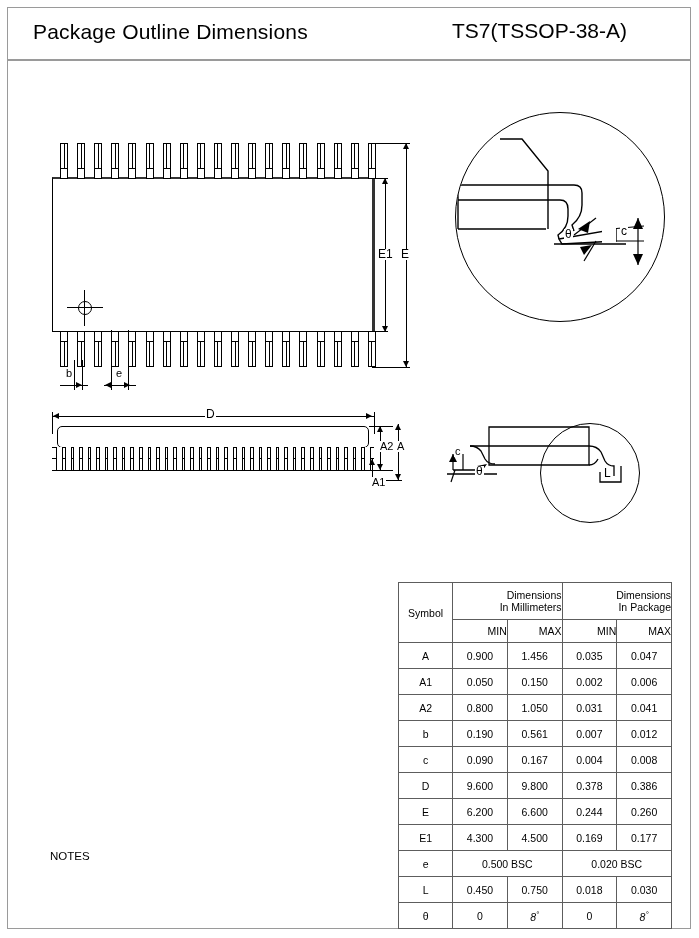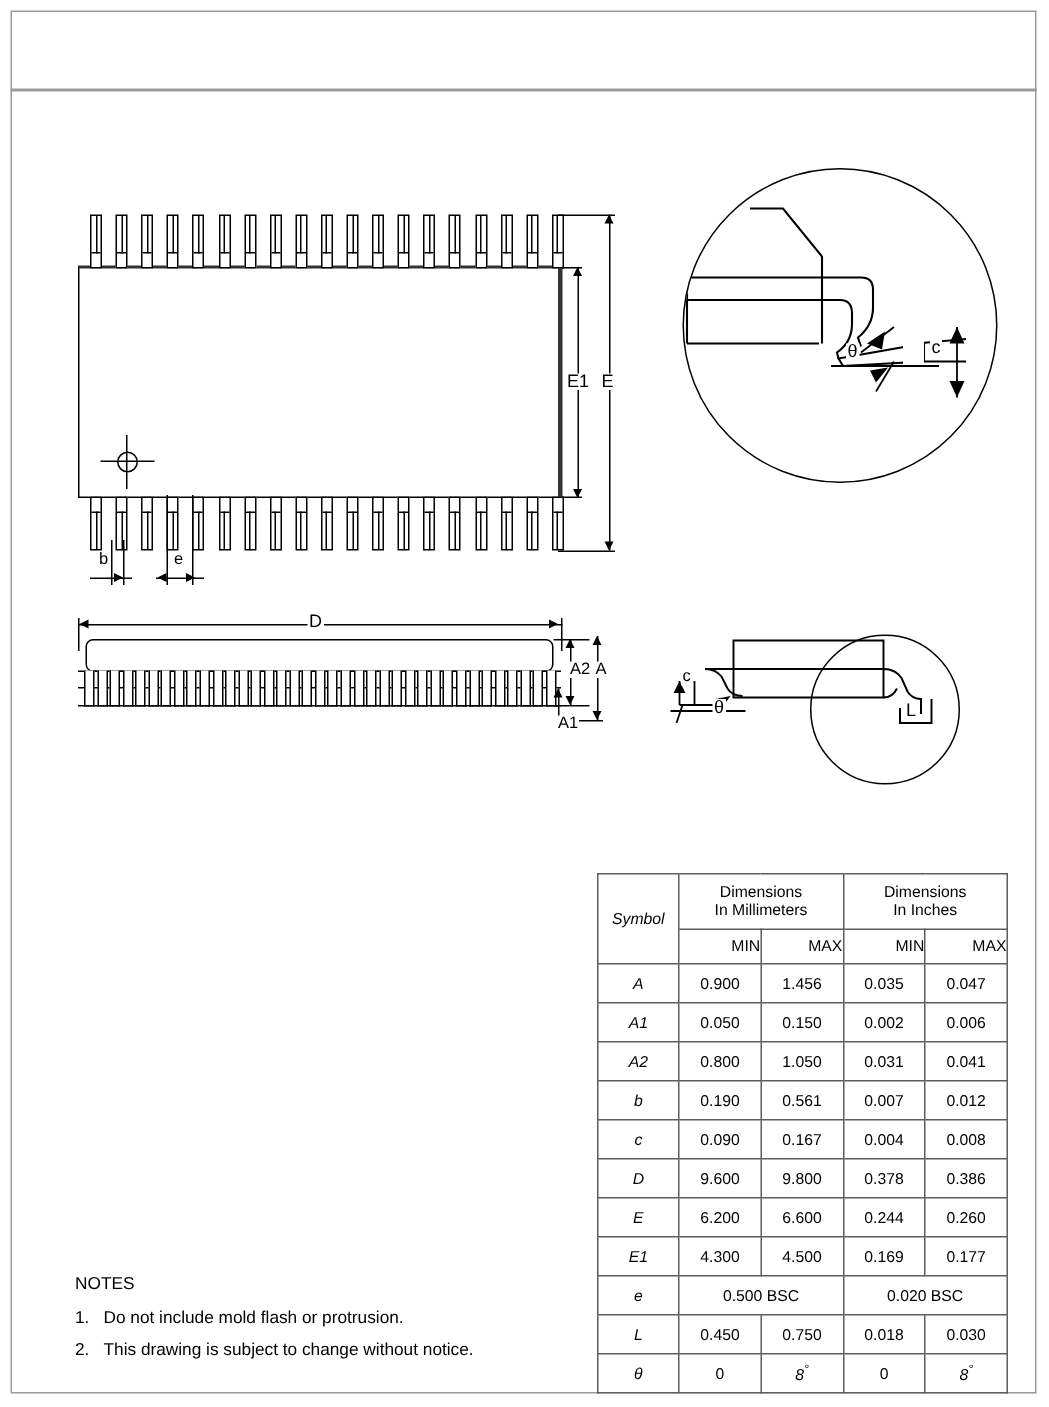--- a/index.html
+++ b/index.html
@@ -195,40 +195,42 @@
   }
   #dim-table td, #dim-table th {
     border: 1px solid #5d5d5d;
     text-align: center;
     vertical-align: middle;
     font-weight: normal;
     padding: 0;
     height: 25px;
     line-height: 12px;
   }
-  #dim-table .c-sym { width: 54px; font-style: italic; }
+  #dim-table .c-sym { width: 54px; }
   #dim-table .c-val { width: 55px; }
-  #dim-table .hdr-group { height: 36px; }
+  #dim-table .hdr-group { height: 36px; text-align: right; }
   #dim-table .hdr-sub { height: 22px; text-align: right; }
   .ang sup { font-size: 8px; vertical-align: super; }
 
   
   #notes { position: absolute; left: 50px; top: 846px; font-size: 11.5px; line-height: 21px; }
   #notes .note-title { margin-bottom: 2px; }
   #notes .note-row { white-space: nowrap; }
   #notes .note-num { display: inline-block; width: 19px; }
 </style>
 </head>
 <body>
 
 <div id="page">
 
   <div id="frame"></div>
   <div id="header-band"></div>
 
+  <div id="title-main">Package Outline Dimensions</div>
+  <div id="title-pkg">TS7(TSSOP-38-A)</div>
 
   <div id="topview">
 
     <div id="body-top"></div>
 
     <div id="pin1-marker">
       <div class="cross-h"></div>
       <div class="cross-v"></div>
       <div id="pin1-circle"></div>
     </div>
@@ -446,21 +448,21 @@
   <table id="dim-table">
     <thead>
       <tr>
         <th class="c-sym" rowspan="2">Symbol</th>
         <th class="hdr-group" colspan="2">
           <span>Dimensions</span><br>
           <span>In Millimeters</span>
         </th>
         <th class="hdr-group" colspan="2">
           <span>Dimensions</span><br>
-          <span>In Inches</span>
+          <span>In Package</span>
         </th>
       </tr>
       <tr>
         <th class="c-val hdr-sub">MIN</th>
         <th class="c-val hdr-sub">MAX</th>
         <th class="c-val hdr-sub">MIN</th>
         <th class="c-val hdr-sub">MAX</th>
       </tr>
     </thead>
     <tbody id="dim-table-body">
@@ -537,19 +539,15 @@
           <td class="c-val">0</td>
           <td class="c-val ang"><em>8<sup>°</sup></em></td>
           <td class="c-val">0</td>
           <td class="c-val ang"><em>8<sup>°</sup></em></td>
         </tr>
       </tbody>
   </table>
 
   <div id="notes">
     <div class="note-title">NOTES</div>
-    <div id="notes-list">
-        <div class="note-row"><span class="note-num">1.</span><span>Do not include mold flash or protrusion.</span></div>
-        <div class="note-row"><span class="note-num">2.</span><span>This drawing is subject to change without notice.</span></div>
-      </div>
   </div>
 
 </div>
 
 </body></html>

